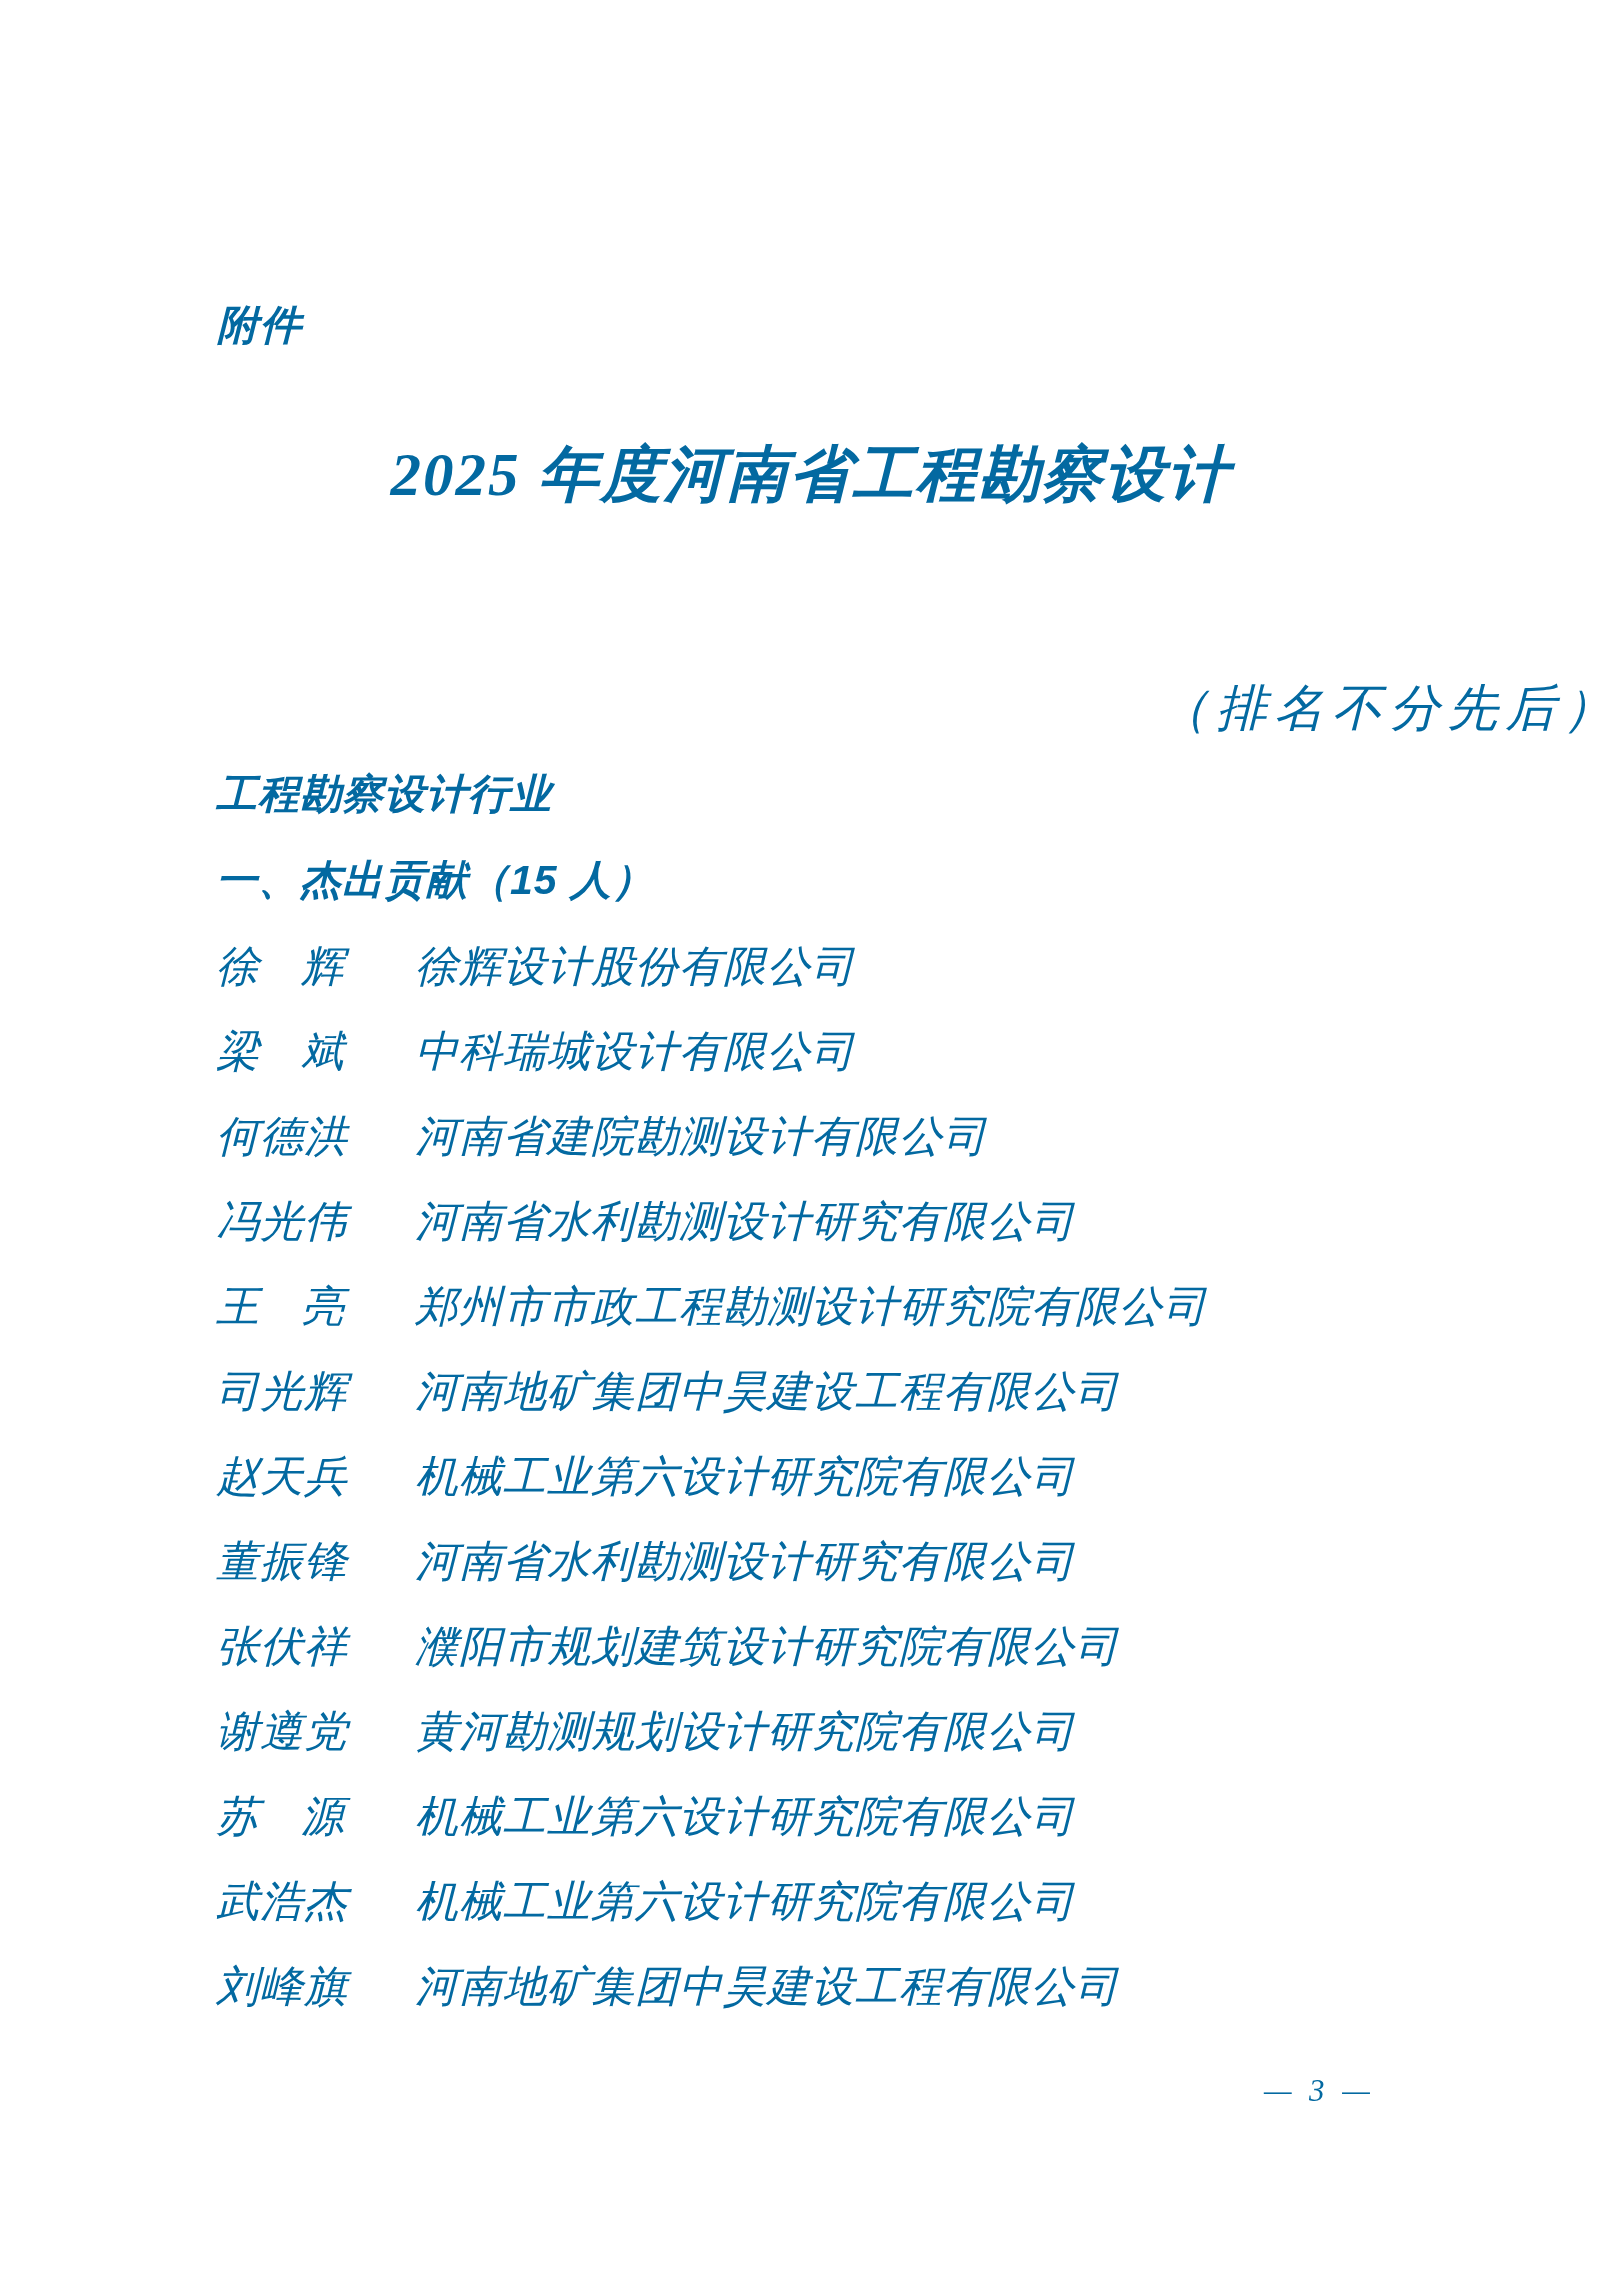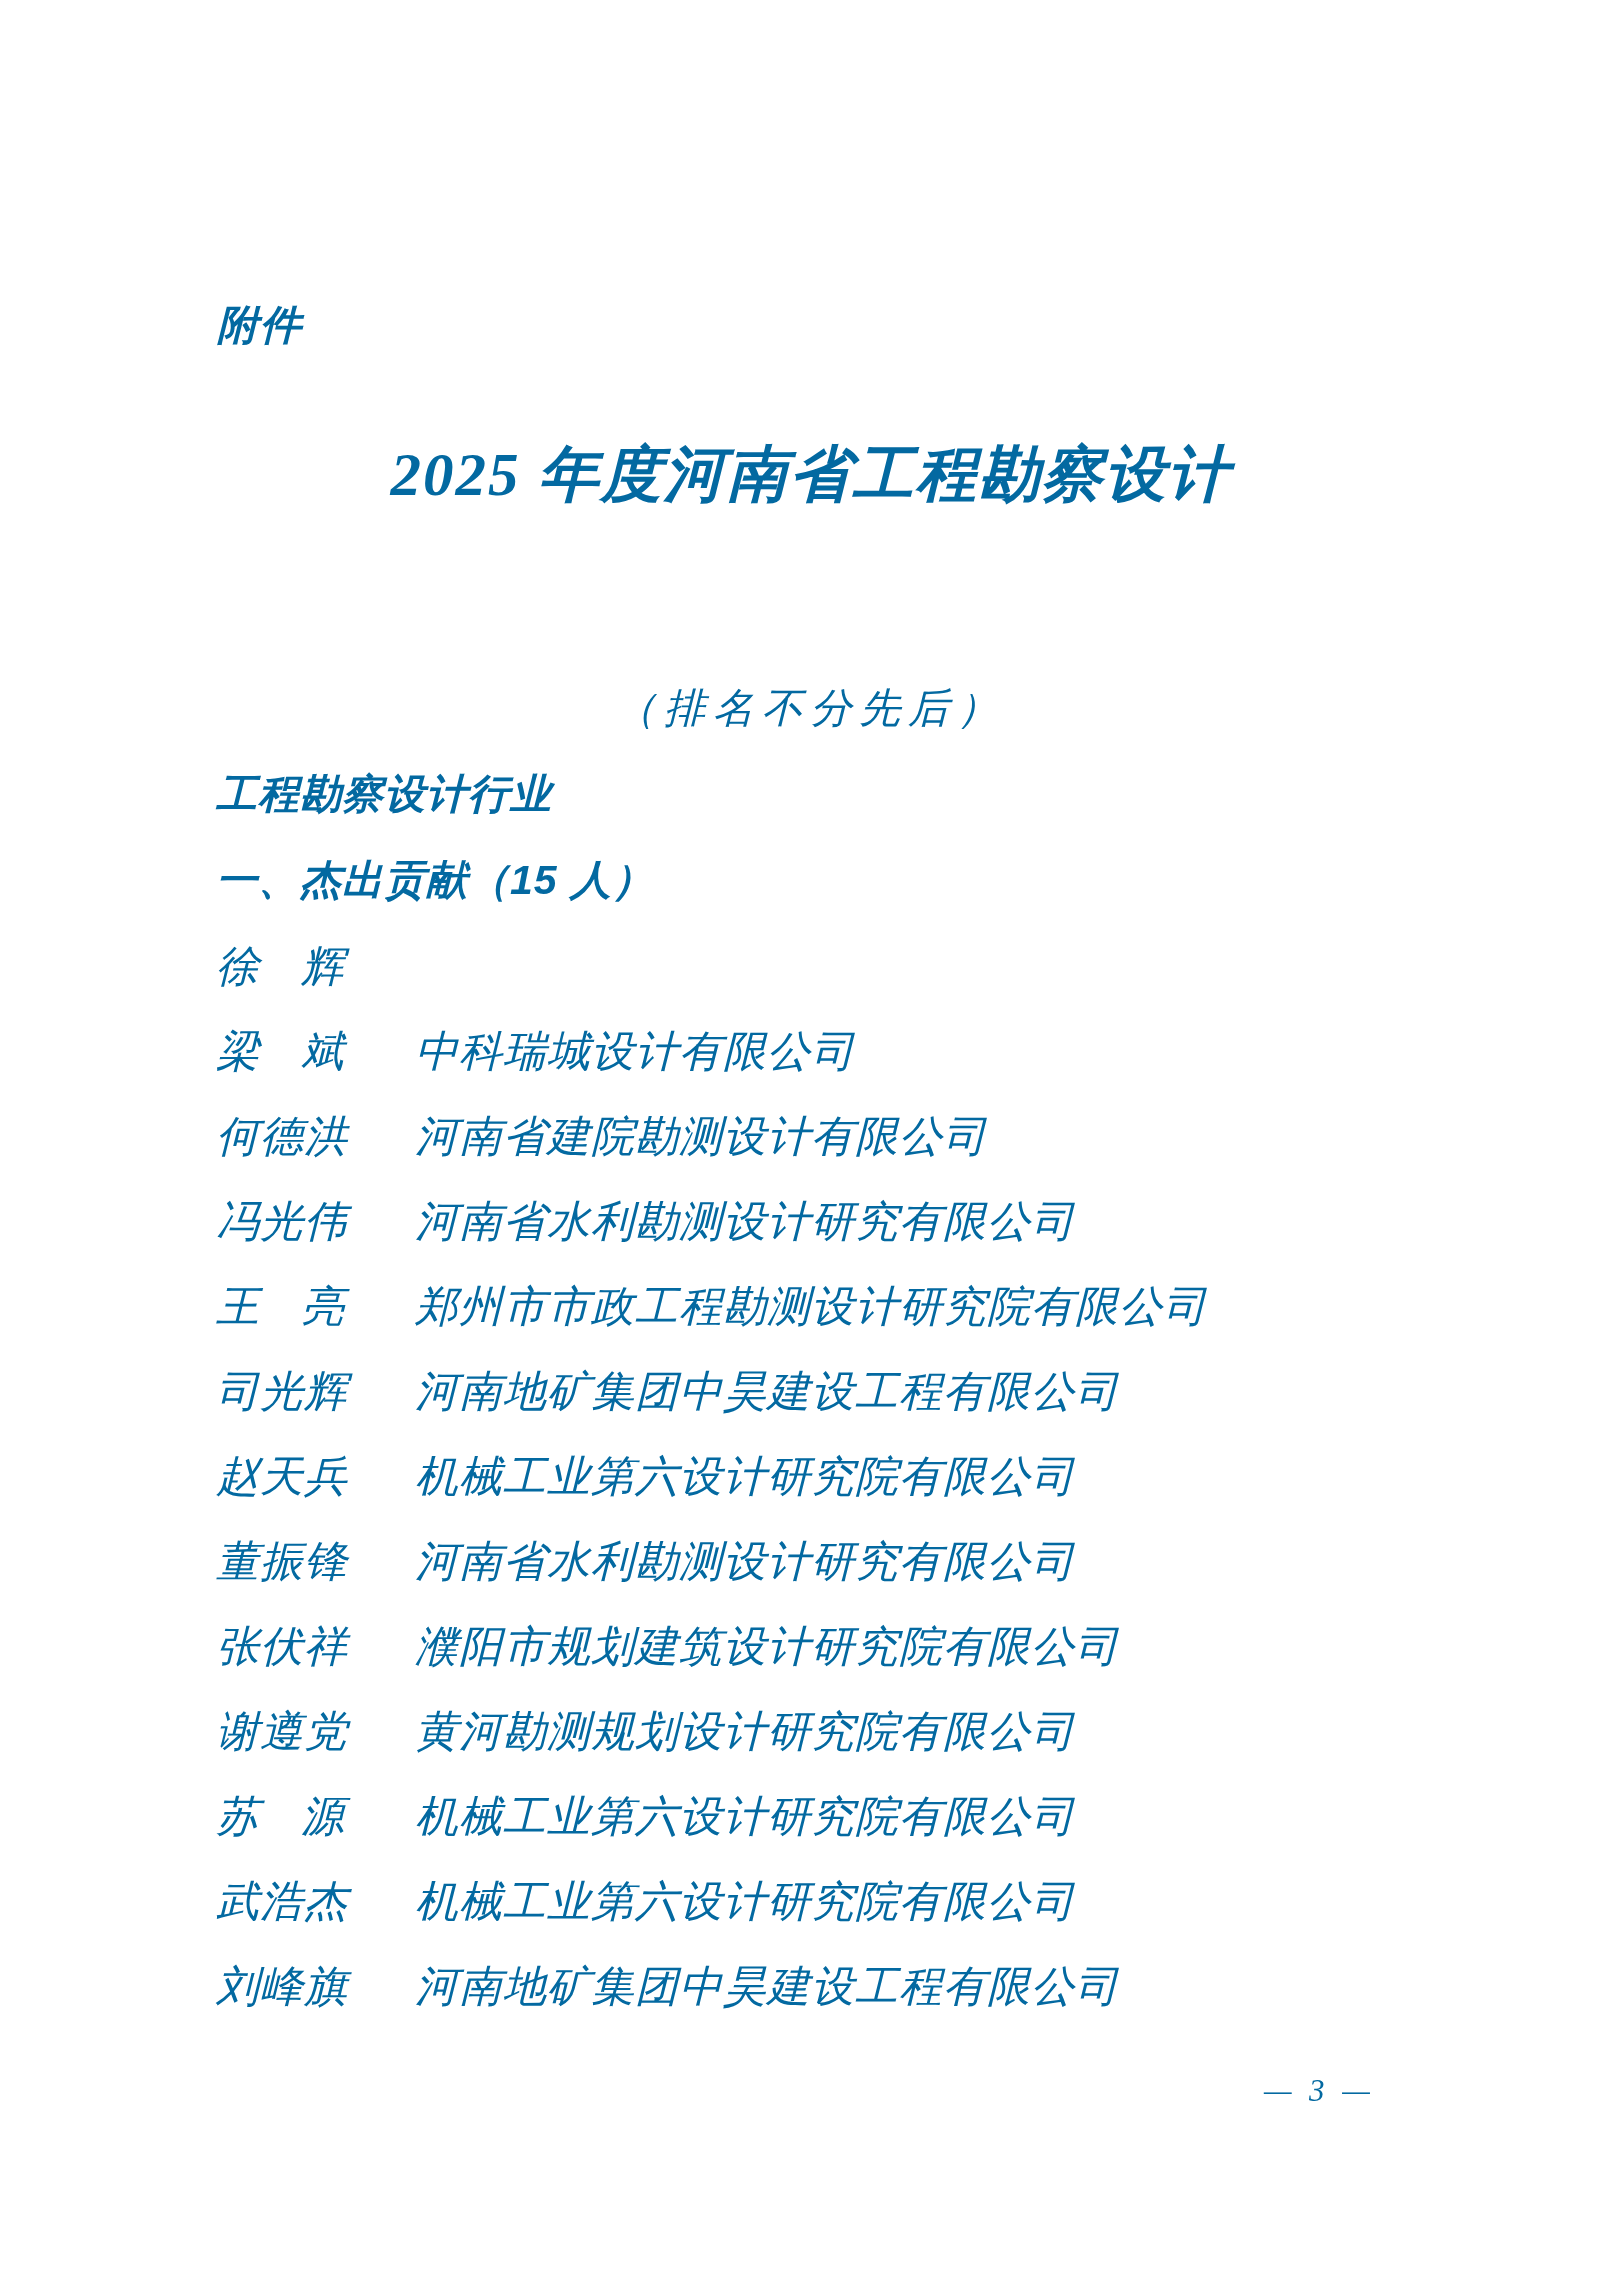--- a/index.html
+++ b/index.html
@@ -39,22 +39,22 @@
     line-height: 67px;
     letter-spacing: 2px;
     white-space: nowrap;
   }
   .title-line1 { top: 441px; }
   .title-line2 { top: 561px; }
   .subtitle {
     position: absolute;
     left: 0;
     width: 100%;
-    text-align: center;
-    font-size: 41px;
+    text-align: right;
+    font-size: 50px;
     line-height: 49px;
     letter-spacing: 7.8px;
     white-space: nowrap;
   }
   .subtitle { top: 684px; }
   .section-heading {
     position: absolute;
     left: 216px;
     font-family: "Liberation Sans", "DejaVu Sans", sans-serif;
     font-weight: bold;
@@ -115,20 +115,21 @@
   <div class="section-heading heading-industry">工程勘察设计行业</div>
 
   <div class="section-heading heading-category">一、杰出贡献（15 人）</div>
 
   <div class="roster">
       <div class="row">
         <div class="name">
           <span>徐</span>
           <span>辉</span>
         </div>
+        <div class="company">徐辉设计股份有限公司</div>
       </div>
       <div class="row">
         <div class="name">
           <span>梁</span>
           <span>斌</span>
         </div>
         <div class="company">中科瑞城设计有限公司</div>
       </div>
       <div class="row">
         <div class="name">

